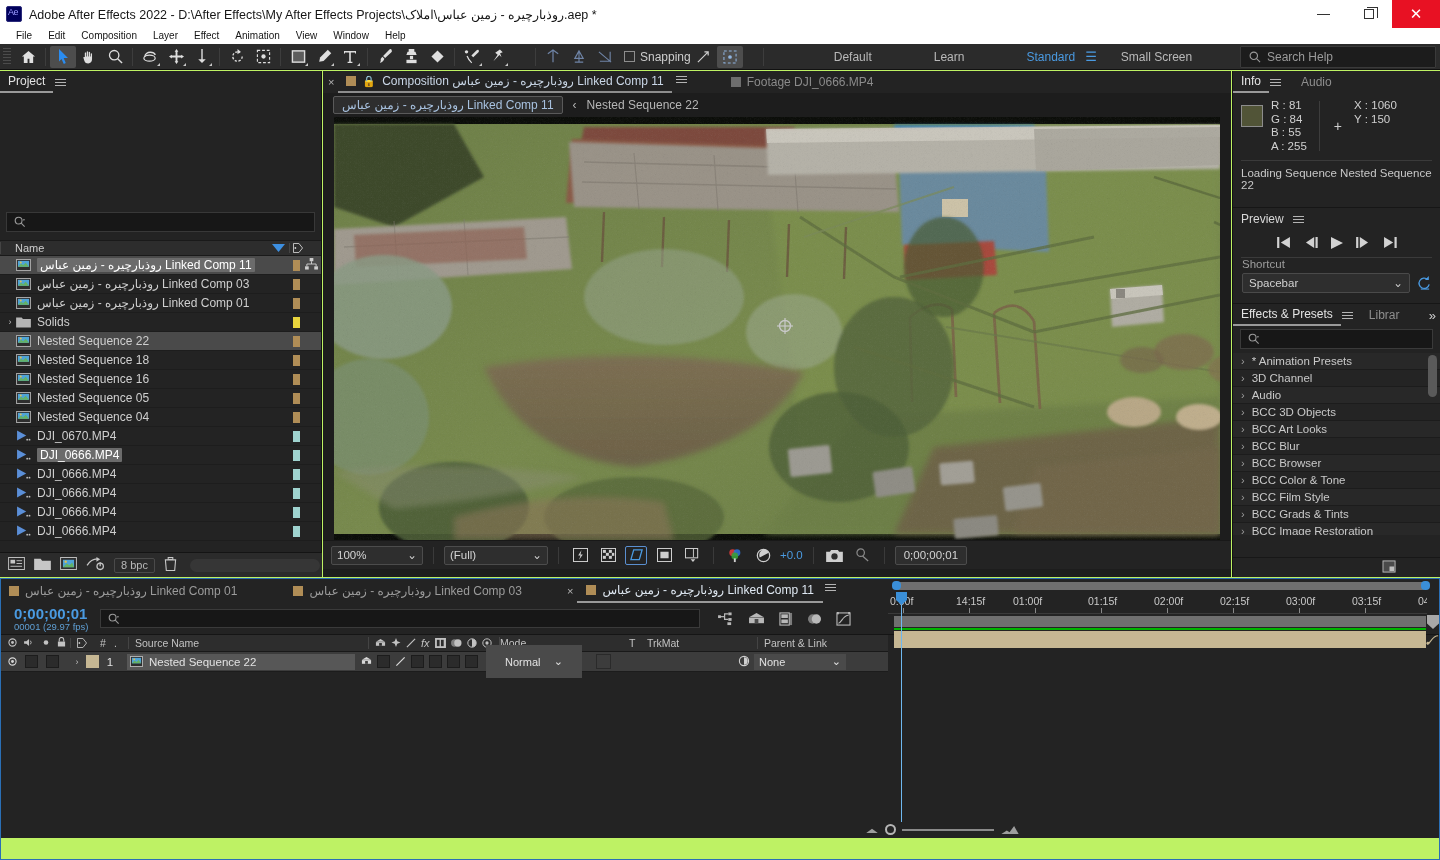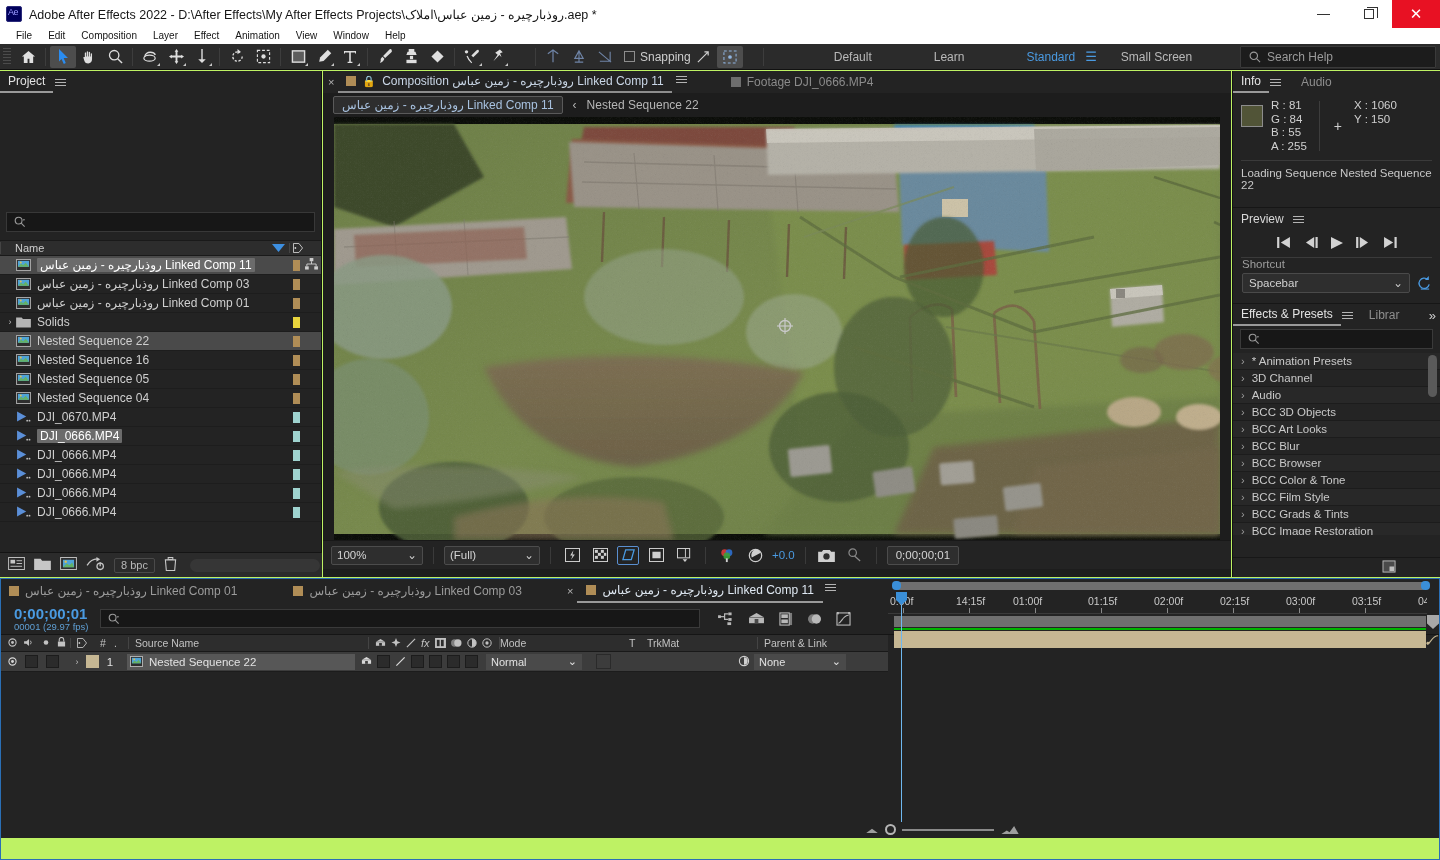--- a/index.html
+++ b/index.html
@@ -169,22 +169,22 @@
   .tc-big { color:#4a9ae1; font-size:15px; font-weight:bold; padding-left:14px; line-height:15px;}
   .tc-sub { color:#5f9fd4; font-size:9.5px; padding-left:14px; line-height:11px;}
   .tl-search { width:600px; height:19px; background:#171717; border:1px solid #3a3a3a;
      margin-left:12px; display:flex; align-items:center; padding-left:7px;}
   .tlicons { display:flex; gap:14px; margin-left:18px; color:#b8b8b8;}
   .tl-headrow { height:17px; background:#2d2d2d; display:flex; align-items:center;
     font-size:10.5px; color:#c2c2c2; border-bottom:1px solid #191919;}
   .layerrow { height:20px; background:#3c3c3c; display:flex; align-items:center;
     font-size:11.5px; color:#e2e2e2; border-bottom:1px solid #1c1c1c;}
   .sw-box { width:13px; height:13px; background:#2b2b2b; border:1px solid #1c1c1c; }
-  .modebox { width:96px; height:16px; background:#4a4a4a; display:flex;
-    align-items:center; justify-content:space-between; padding:0 5px; font-size:11px;}
+  .modebox { width:96px; height:33px; background:#4a4a4a; display:flex;
+    align-items:center; justify-content:space-between; padding:0 19px; font-size:11px;}
   .parentbox { width:92px; height:16px; background:#4a4a4a; display:flex;
     align-items:center; justify-content:space-between; padding:0 5px; font-size:11px;}
   .ruler { position:absolute; left:888px; top:0; width:552px; height:100%; }
   .ruler-top { height:13px; background:#232323; position:relative;}
   .ruler-bar { position:absolute; left:6px; top:3px; right:14px; height:8px;
     background:#6f6f6f; border-radius:4px;}
   .ruler-cap { position:absolute; width:9px; height:9px; background:#3a8fd8;
     border-radius:4px; top:2px;}
   .ruler-nums { height:22px; position:relative; border-bottom:1px solid #3a3a3a;}
   .rn { position:absolute; top:3px; font-size:10.5px; color:#c9c9c9;}
@@ -501,20 +501,32 @@
           <span class="pnet"></span>
         </div>
         <div class="prow">
           <div class="tw"></div>
           <span class="pico"><svg width="15" height="12" viewBox="0 0 16 13">
               <rect x=".5" y=".5" width="15" height="12" fill="#2e2e2e" stroke="#b0b0b0"></rect>
               <rect x="2" y="2" width="12" height="6.5" fill="#4fa4d8"></rect>
               <path d="M2 8.5l3.4-3.4 2.2 1.8L10.4 4 14 8.5z" fill="#64b265"></path>
               <circle cx="5" cy="3.7" r="1.1" fill="#e0c050"></circle>
             </svg></span>
+          <div class="pname">Nested Sequence 18</div>
+          <span class="pswatch" style="background: rgb(176, 141, 86);"></span>
+          <span class="pnet"></span>
+        </div>
+        <div class="prow">
+          <div class="tw"></div>
+          <span class="pico"><svg width="15" height="12" viewBox="0 0 16 13">
+              <rect x=".5" y=".5" width="15" height="12" fill="#2e2e2e" stroke="#b0b0b0"></rect>
+              <rect x="2" y="2" width="12" height="6.5" fill="#4fa4d8"></rect>
+              <path d="M2 8.5l3.4-3.4 2.2 1.8L10.4 4 14 8.5z" fill="#64b265"></path>
+              <circle cx="5" cy="3.7" r="1.1" fill="#e0c050"></circle>
+            </svg></span>
           <div class="pname">Nested Sequence 16</div>
           <span class="pswatch" style="background: rgb(176, 141, 86);"></span>
           <span class="pnet"></span>
         </div>
         <div class="prow">
           <div class="tw"></div>
           <span class="pico"><svg width="15" height="12" viewBox="0 0 16 13">
               <rect x=".5" y=".5" width="15" height="12" fill="#2e2e2e" stroke="#b0b0b0"></rect>
               <rect x="2" y="2" width="12" height="6.5" fill="#4fa4d8"></rect>
               <path d="M2 8.5l3.4-3.4 2.2 1.8L10.4 4 14 8.5z" fill="#64b265"></path>
@@ -837,21 +849,21 @@
         </g>
       </svg>
     </div>
 
     <div class="comp-foot">
       <div class="selbox" style="width:92px;">
         <span>100%</span>
         <span>⌄</span>
       </div>
       <div class="vdiv"></div>
-      <div class="selbox" style="width:96px;">
+      <div class="selbox" style="width:104px;">
         <span>(Full)</span>
         <span>⌄</span>
       </div>
       <div class="vdiv"></div>
       <div class="vbtn">
         <svg width="15" height="14" viewBox="0 0 16 15">
             <rect x=".5" y=".5" width="15" height="14" fill="none" stroke="#cfcfcf" stroke-width="1.1"></rect>
             <path d="M9 2.5L5.5 8H8l-1.5 4.5L10.5 7H8z" fill="#cfcfcf"></path>
           </svg>
       </div>

